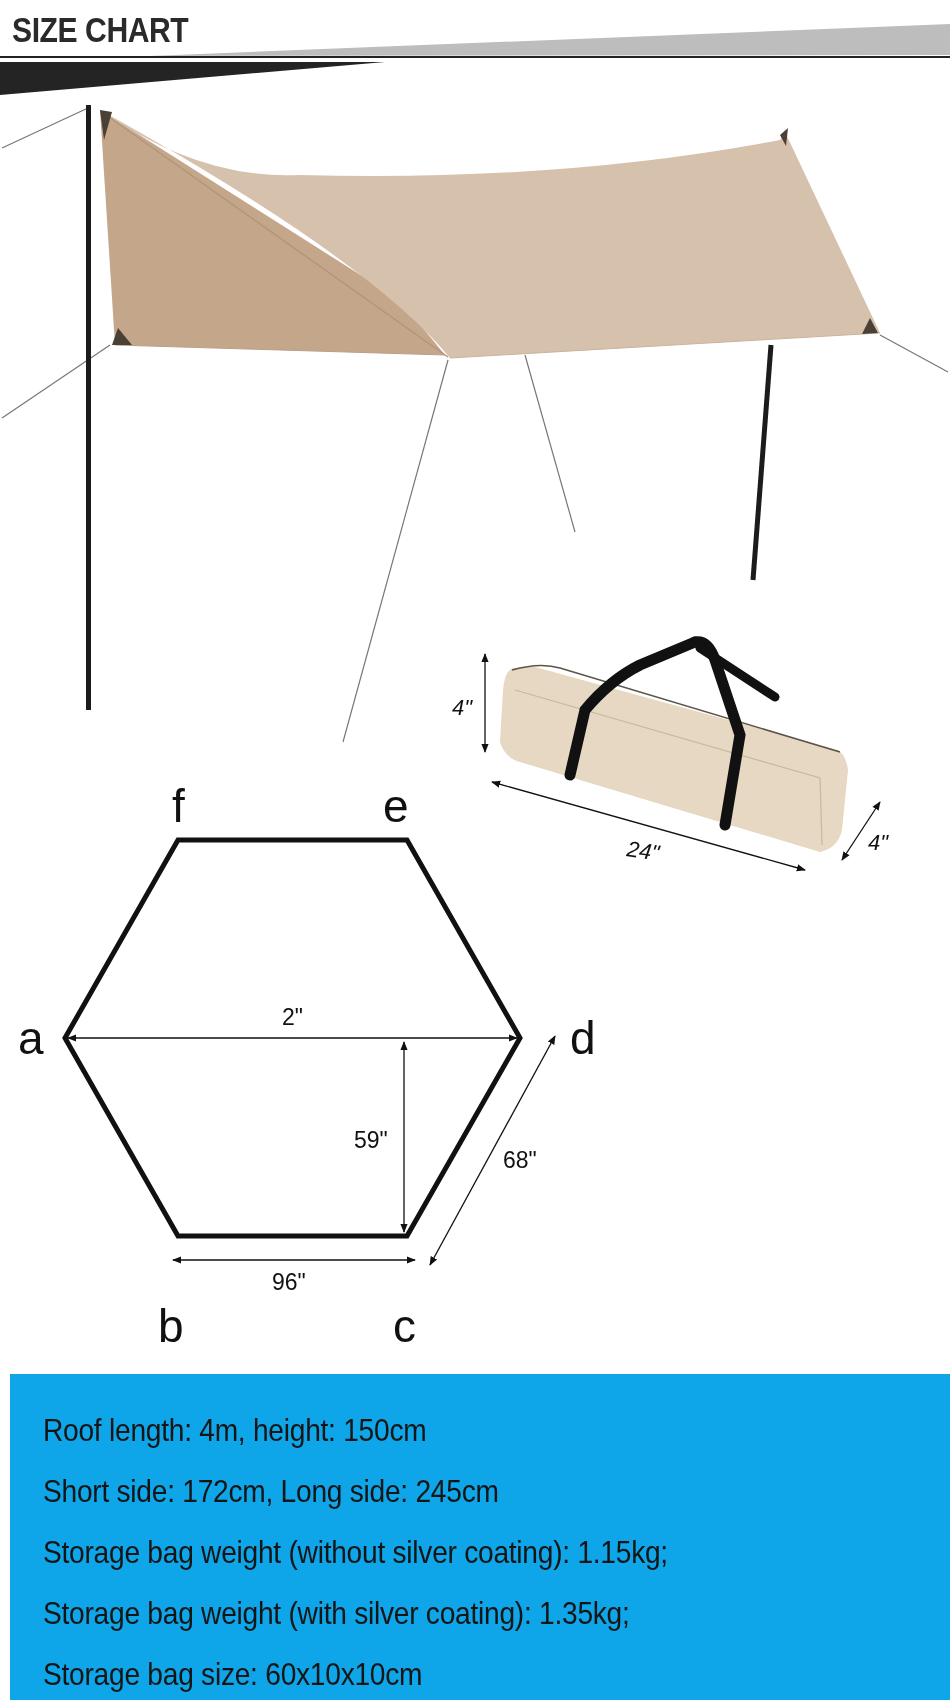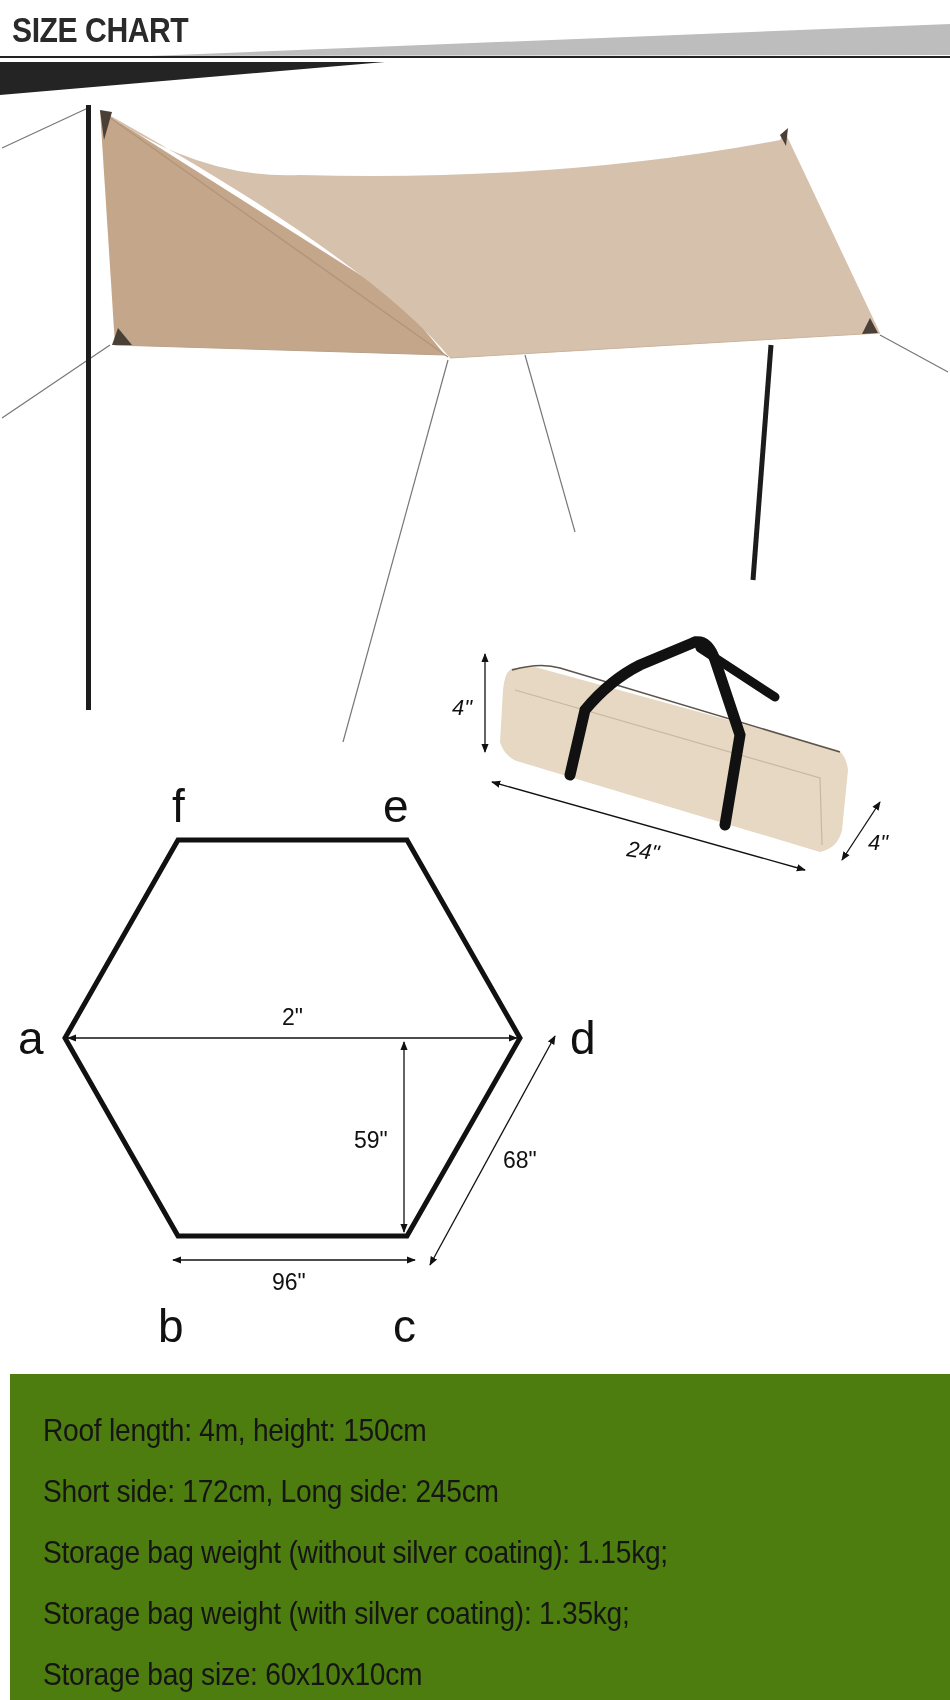--- a/index.html
+++ b/index.html
@@ -8,21 +8,21 @@
     .header-title {
       position: absolute; left: 12px; top: 10px;
       font-family: "Liberation Sans", sans-serif; font-weight: bold;
       font-size: 35px; color: #2a2a2a; letter-spacing: -0.5px;
       transform: scaleX(0.86); transform-origin: left top;
     }
     .illustration { position: absolute; left: 0; top: 0; }
     .label-text { font-family: "Liberation Sans", sans-serif; fill: #111; }
     .specs {
       position: absolute; left: 10px; top: 1374px; width: 940px; height: 326px;
-      background: #4d7c0f;
+      background: #0ea5e9;
       text-decoration: underline;
     }
     .spec-line {
       position: absolute; left: 33px;
       font-family: "Liberation Sans", sans-serif; font-size: 32px; color: #151515;
       white-space: nowrap; transform: scaleX(0.88); transform-origin: left center;
       letter-spacing: -0.3px;
     }
   </style>
 </head>

